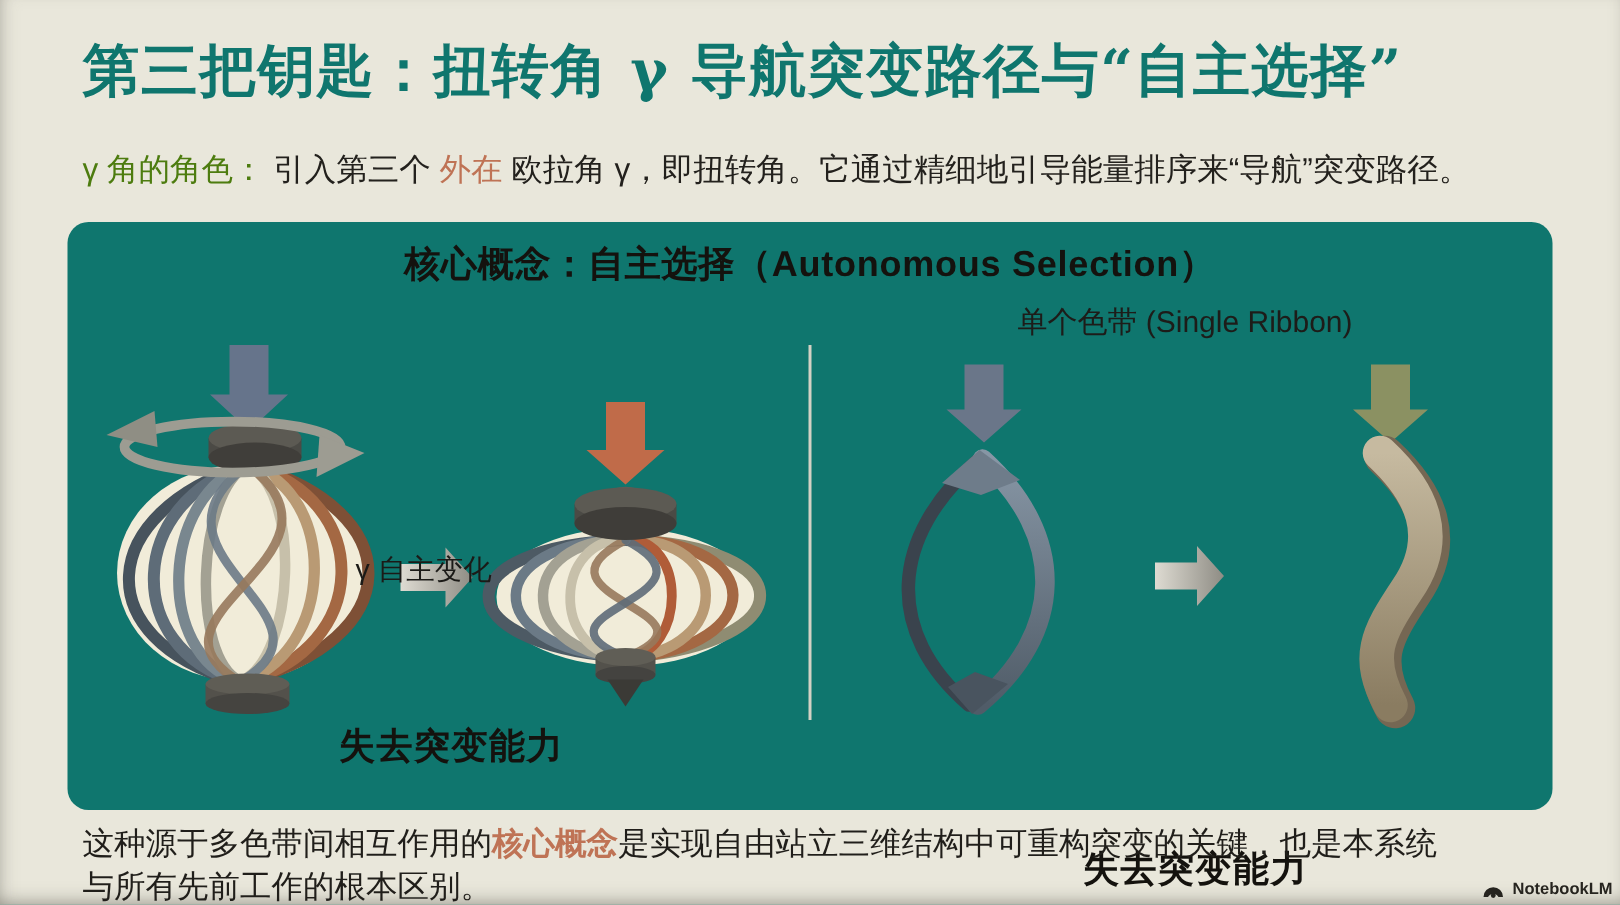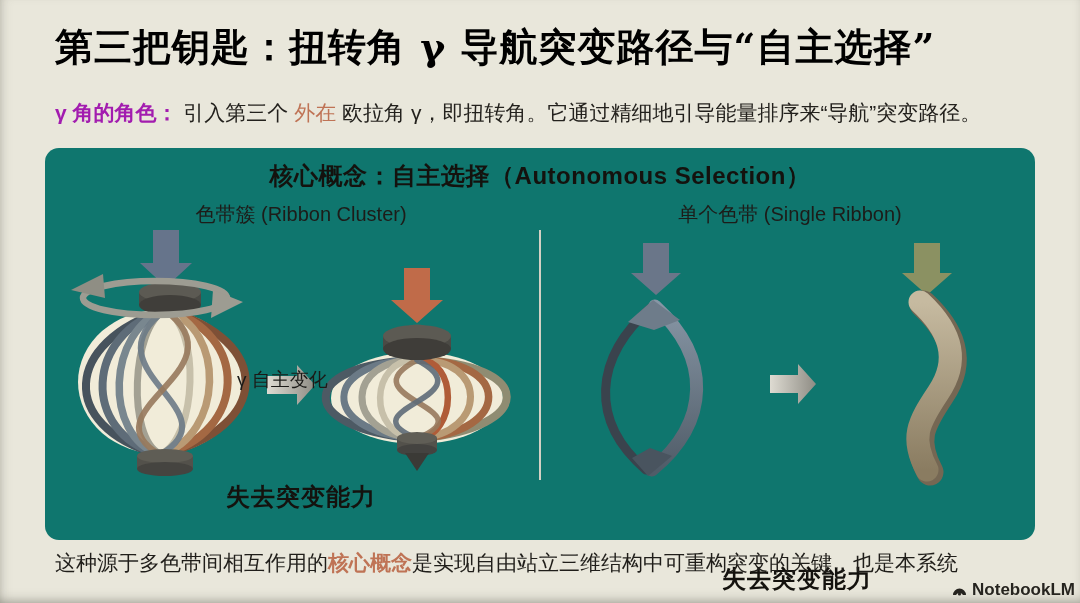--- a/index.html
+++ b/index.html
@@ -5,27 +5,27 @@
   html,body{margin:0;padding:0;background:#cfcdc3;}
   .slide{
     position:relative;width:1080px;height:603px;margin:0 auto;
     background:#e9e7db;overflow:hidden;
     font-family:"Liberation Sans","DejaVu Sans",sans-serif;
     box-shadow:inset 0 -7px 12px -6px rgba(80,78,70,.5), inset 8px 0 14px -10px rgba(80,78,70,.35);
   }
   .title{
     position:absolute;left:55px;top:22px;width:1000px;
     font-family:"DejaVu Serif","Liberation Serif",serif;
-    font-size:38px;font-weight:bold;color:#000000;letter-spacing:1px;white-space:nowrap;
+    font-size:38px;font-weight:bold;color:#0f766e;letter-spacing:1px;white-space:nowrap;
   }
   .subtitle{
     position:absolute;left:55px;top:99px;width:1000px;
     font-size:21px;color:#23211d;white-space:nowrap;
   }
-  .subtitle .lbl{font-weight:bold;color:#a21caf;}
+  .subtitle .lbl{font-weight:normal;color:#4d7c0f;}
   .accent{color:#bf7355;}
   .panel{
     position:absolute;left:45px;top:148px;width:990px;height:392px;
     background:#0f766e;border-radius:14px;
   }
   .panel-title{
     position:absolute;left:0;top:12px;width:100%;text-align:center;
     font-size:24px;font-weight:bold;color:#14120e;letter-spacing:.5px;
   }
   .col-label{
@@ -54,39 +54,38 @@
   .watermark{
     position:absolute;left:810px;top:551px;display:flex;align-items:center;gap:9px;
     pointer-events:none;
   }
   .watermark .wm-text{
     font-size:28px;letter-spacing:4px;color:rgba(125,123,114,.55);white-space:nowrap;
   }
   .brand{
     position:absolute;right:5px;bottom:3px;display:flex;align-items:center;gap:5px;
   }
-  .brand .brand-text{font-size:17px;font-weight:bold;color:#26241f;}
+  .brand .brand-text{font-size:11px;font-weight:bold;color:#26241f;}
 </style>
 </head>
 <body>
 
 <div class="slide">
 
   <div class="title">第三把钥匙：扭转角 γ 导航突变路径与“自主选择”</div>
 
   <div class="subtitle">
     <span class="lbl">γ 角的角色：</span>
     <span>引入第三个</span>
     <span class="accent">外在</span>
     <span>欧拉角 γ，即扭转角。它通过精细地引导能量排序来“导航”突变路径。</span>
   </div>
 
   <div class="panel">
     <div class="panel-title">核心概念：自主选择（Autonomous Selection）</div>
-    <div class="col-label l">色带簇 (Ribbon Cluster)</div>
     <div class="col-label r">单个色带 (Single Ribbon)</div>
     <div class="divider"></div>
 
     <div class="fig l">
       <svg width="495" height="290" viewBox="0 0 495 290">
         <defs>
           <linearGradient id="gradArrow" x1="0" y1="0" x2="1" y2="0">
             <stop offset="0" stop-color="#dedbd2"></stop>
               <stop offset="1" stop-color="#8e8c84"></stop>
           </linearGradient>
@@ -201,20 +200,21 @@
 
     <div class="caption l">失去突变能力</div>
     <div class="fig r" style="height:0;">
       <div class="caption r" style="top:333px;">失去突变能力</div>
     </div>
   </div>
 
 
   <div class="footer">
     <span>这种源于多色带间相互作用的</span><span class="accent" style="font-weight:bold">核心概念</span><span>是实现自由站立三维结构中可重构突变的关键，也是本系统</span><br>
+    <span>与所有先前工作的根本区别。</span>
   </div>
 
   <div class="brand">
     <svg width="15" height="14" viewBox="0 0 15 14">
       <path d="M1,12 A6.5,6.5 0 0 1 14,12 L11,12 A4,4 0 0 0 4,12 Z" fill="#26241f"></path>
       <circle cx="7.5" cy="11" r="1.6" fill="#26241f"></circle>
     </svg>
     <span class="brand-text">NotebookLM</span>
   </div>
 

